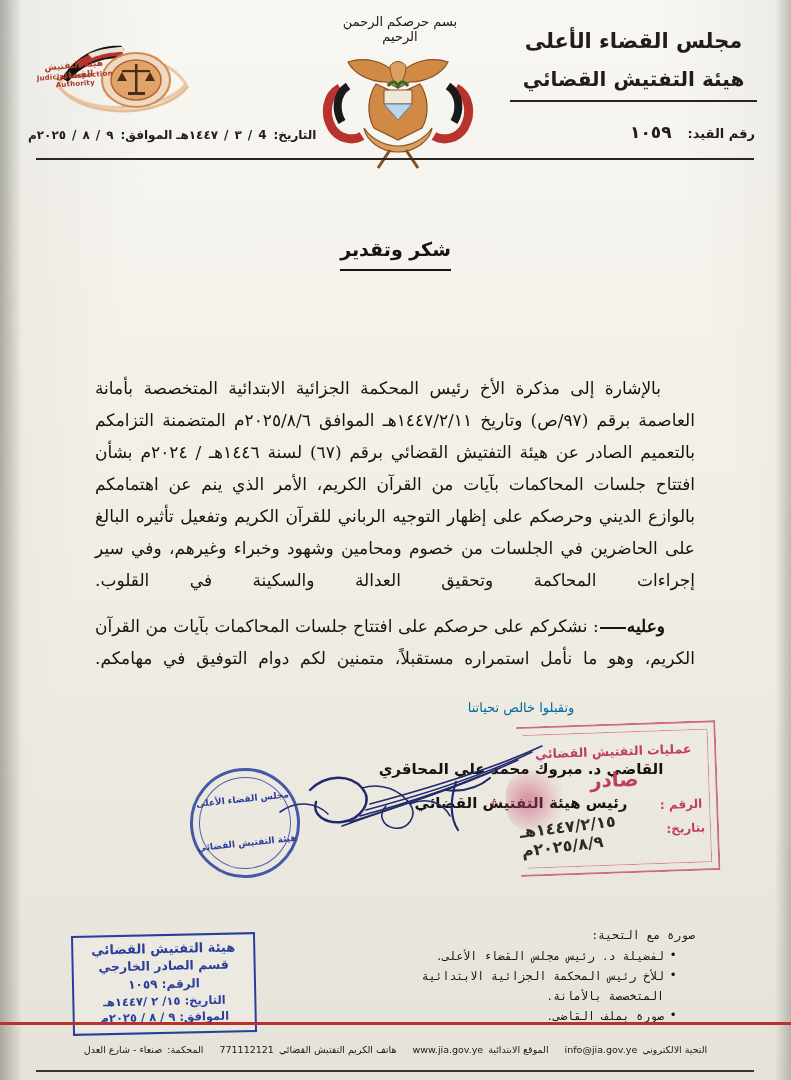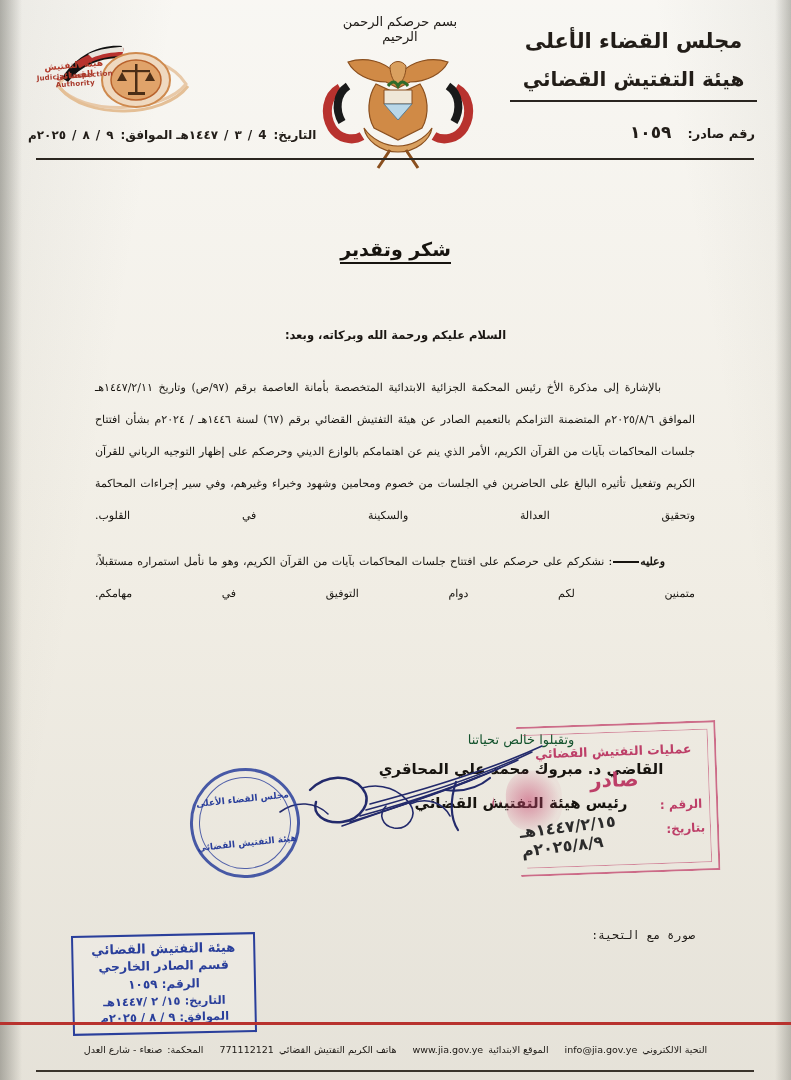--- a/index.html
+++ b/index.html
@@ -102,59 +102,59 @@
     font-family: "DejaVu Sans", sans-serif;
   }
 
   
   .doc-title {
     position: absolute; top: 238px; left: 0; width: 791px;
     text-align: center;
   }
   .doc-title span {
     font-size: 19px; font-weight: bold; color: #17140f;
-    border-bottom: 2px solid #17140f; padding-bottom: 2px;
+    border-bottom: 2px solid #17140f; padding-bottom: 9px;
     letter-spacing: 3px;
   }
   .addressee {
     position: absolute; top: 296px; right: 78px; width: 636px;
     font-size: 14.5px; font-weight: bold; color: #17140f;
     text-align: right; line-height: 22px; white-space: nowrap;
   }
   .addressee .honorific { margin-right: 22px; }
   .greeting {
     position: absolute; top: 328px; left: 0; width: 791px;
     text-align: center; font-size: 11.5px; font-weight: bold; color: #1b1713;
   }
 
   .body-block {
     position: absolute; top: 372px; right: 96px; width: 600px;
     text-align: justify; text-align-last: justify;
     direction: rtl;
   }
   .para {
-    font-size: 11px;
+    font-size: 17px;
     line-height: 32px;
     color: #17140f;
     margin: 0 0 14px 0;
     text-indent: 34px;
     font-family: "DejaVu Serif", serif;
     font-weight: normal;
   }
   .para.p2 { text-indent: 30px; }
   .para b.lead { font-weight: bold; }
   .para .lead-rule {
     display: inline-block; width: 26px; height: 2px;
     background: #17140f; vertical-align: middle; margin: 0 1px;
   }
 
   
   .closing {
-    position: absolute; top: 732px; right: 0; width: 540px;
-    text-align: center; font-size: 13px; color: #14532d;
+    position: absolute; top: 700px; right: 0; width: 540px;
+    text-align: center; font-size: 13px; color: #0369a1;
     font-family: "DejaVu Serif", serif;
   }
   .sign-name {
     position: absolute; top: 760px; right: 0; width: 540px;
     text-align: center; font-size: 15px; font-weight: bold; color: #17140f;
   }
   .sign-role {
     position: absolute; top: 794px; right: 0; width: 540px;
     text-align: center; font-size: 15px; font-weight: bold; color: #17140f;
   }
@@ -317,21 +317,21 @@
       </svg>
     </div>
 
     <div class="org-titles">
       <div class="org-line1">مجلس القضاء الأعلى</div>
       <div class="org-line2">هيئة التفتيش القضائي</div>
       <div class="org-rule"></div>
     </div>
 
     <div class="reg-row">
-      <span>رقم صادر:</span>
+      <span>رقم القيد:</span>
       <span class="reg-num">١٠٥٩</span>
     </div>
 
     <div class="date-row">
       <span class="lbl">التاريخ:</span>
       <span>4</span>
       <span class="sep">/</span>
       <span>٣</span>
       <span class="sep">/</span>
       <span>١٤٤٧هـ</span>
@@ -344,21 +344,20 @@
     </div>
 
     <div class="header-rule"></div>
   </div>
 
   <div class="doc-title">
     <span>شكر وتقدير</span>
   </div>
 
 
-  <div class="greeting">السلام عليكم ورحمة الله وبركاته، وبعد:</div>
 
   <div class="body-block">
     <p class="para p1">بالإشارة إلى مذكرة الأخ رئيس المحكمة الجزائية الابتدائية المتخصصة بأمانة العاصمة برقم (٩٧/ص) وتاريخ ١٤٤٧/٢/١١هـ الموافق ٢٠٢٥/٨/٦م المتضمنة التزامكم بالتعميم الصادر عن هيئة التفتيش القضائي برقم (٦٧) لسنة ١٤٤٦هـ / ٢٠٢٤م بشأن افتتاح جلسات المحاكمات بآيات من القرآن الكريم، الأمر الذي ينم عن اهتمامكم بالوازع الديني وحرصكم على إظهار التوجيه الرباني للقرآن الكريم وتفعيل تأثيره البالغ على الحاضرين في الجلسات من خصوم ومحامين وشهود وخبراء وغيرهم، وفي سير إجراءات المحاكمة وتحقيق العدالة والسكينة في القلوب.</p>
     <p class="para p2"><b class="lead">وعليه</b><span class="lead-rule"></span><span>: نشكركم على حرصكم على افتتاح جلسات المحاكمات بآيات من القرآن الكريم، وهو ما نأمل استمراره مستقبلاً، متمنين لكم دوام التوفيق في مهامكم.</span></p>
   </div>
 
   <div class="closing">وتقبلوا خالص تحياتنا</div>
   <div class="sign-name">القاضي د. مبروك محمد علي المحاقري</div>
   <div class="sign-role">رئيس هيئة التفتيش القضائي</div>
 
@@ -397,20 +396,23 @@
     <div class="l l-date">بتاريخ:</div>
   </div>
   <div class="hand-date">
     <div>١٤٤٧/٢/١٥هـ</div>
     <div>٢٠٢٥/٨/٩م</div>
   </div>
 
   <div class="cc-block">
     <div class="cc-title">صورة مع التحية:</div>
     <ul class="cc-list">
+      <li>لفضيلة د. رئيس مجلس القضاء الأعلى.</li>
+      <li>للأخ رئيس المحكمة الجزائية الابتدائية المتخصصة بالأمانة.</li>
+      <li>صورة بملف القاضي.</li>
     </ul>
   </div>
 
   <div class="stamp-outgoing">
     <div class="so so1">هيئة التفتيش القضائي</div>
     <div class="so so2">قسم الصادر الخارجي</div>
     <div class="so so3">
       <span>الرقم:</span>
       <span>١٠٥٩</span>
     </div>

